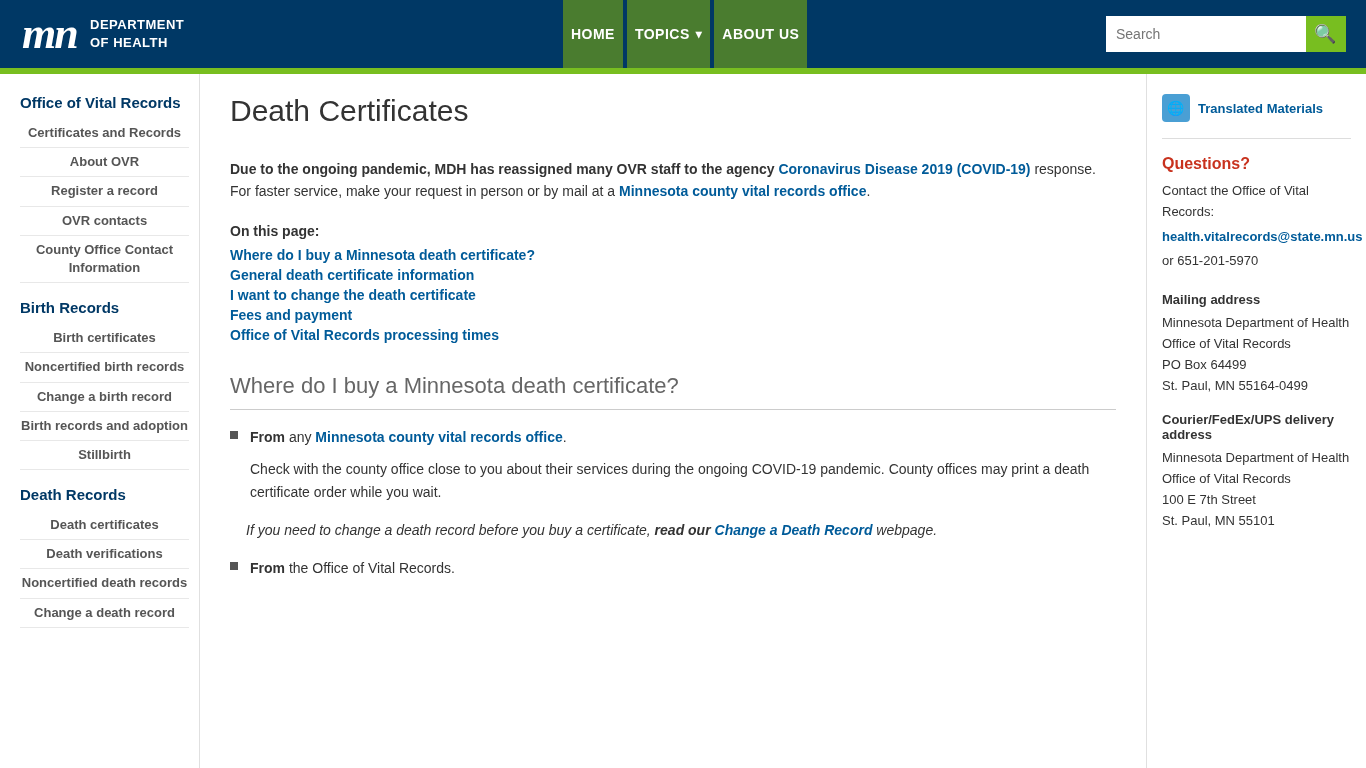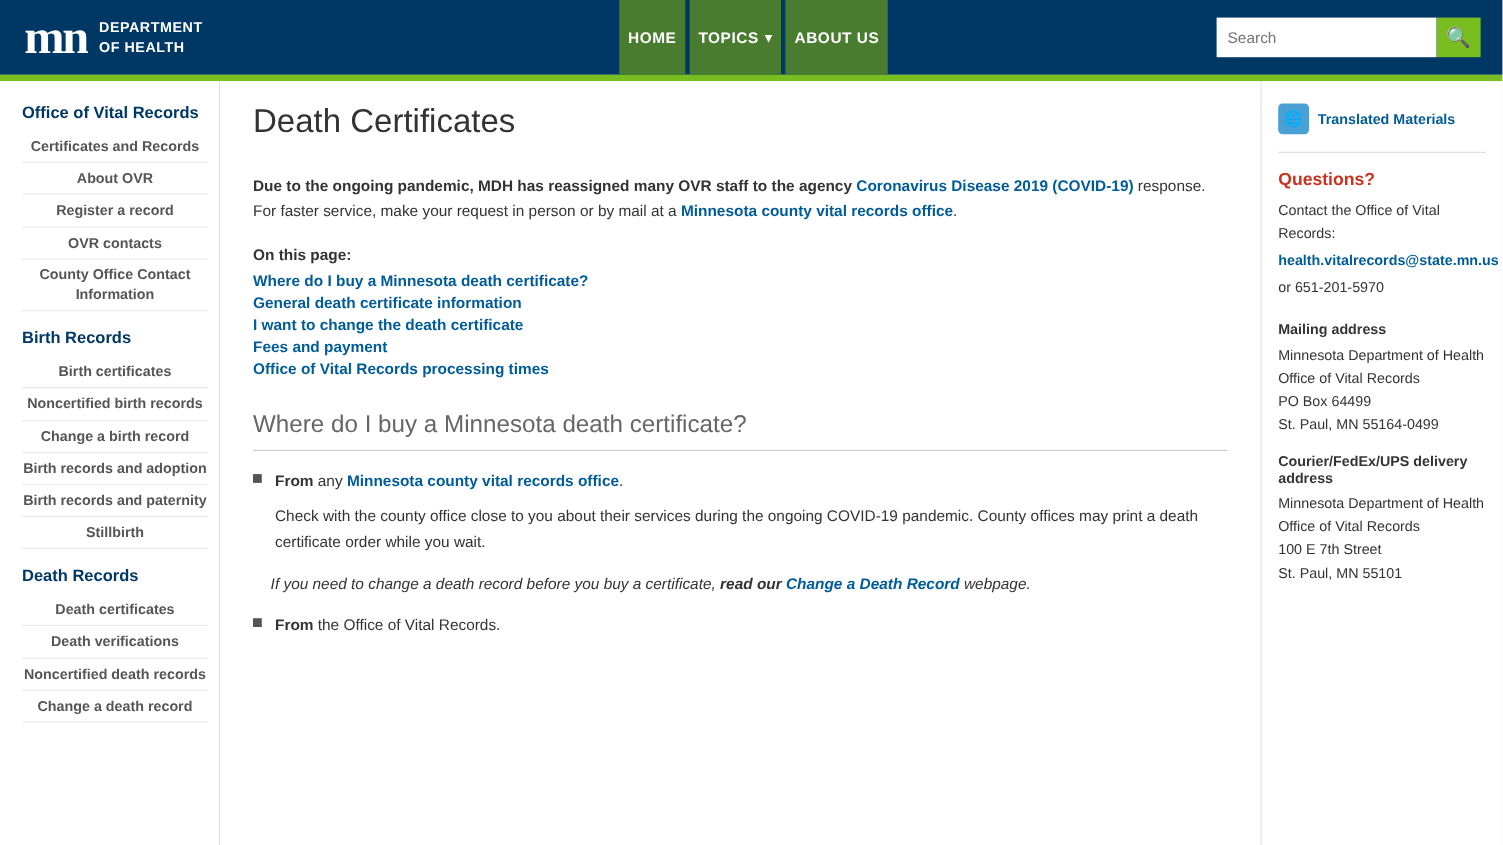--- a/index.html
+++ b/index.html
@@ -19,20 +19,21 @@
       align-items: center;
       gap: 10px;
     }
     #logo-mn {
       font-size: 36px;
       font-weight: 900;
       color: #f97316;
       font-family: Georgia, serif;
       letter-spacing: -2px;
       line-height: 1;
+      font-style: italic;
     }
     #dept-text {
       color: white;
       font-size: 13px;
       font-weight: bold;
       line-height: 1.4;
       letter-spacing: 0.5px;
     }
 
     
@@ -280,21 +281,20 @@
     <a href="#" class="sidebar-link">About OVR</a>
     <a href="#" class="sidebar-link">Register a record</a>
     <a href="#" class="sidebar-link">OVR contacts</a>
     <a href="#" class="sidebar-link">County Office Contact Information</a>
 
     <span class="sidebar-section-title">Birth Records</span>
     <a href="#" class="sidebar-link">Birth certificates</a>
     <a href="#" class="sidebar-link">Noncertified birth records</a>
     <a href="#" class="sidebar-link">Change a birth record</a>
     <a href="#" class="sidebar-link">Birth records and adoption</a>
-    <a href="#" class="sidebar-link">Birth records and paternity</a>
     <a href="#" class="sidebar-link">Stillbirth</a>
 
     <span class="sidebar-section-title">Death Records</span>
     <a href="#" class="sidebar-link">Death certificates</a>
     <a href="#" class="sidebar-link">Death verifications</a>
     <a href="#" class="sidebar-link">Noncertified death records</a>
     <a href="#" class="sidebar-link">Change a death record</a>
   </aside>
 
   <main id="main">

